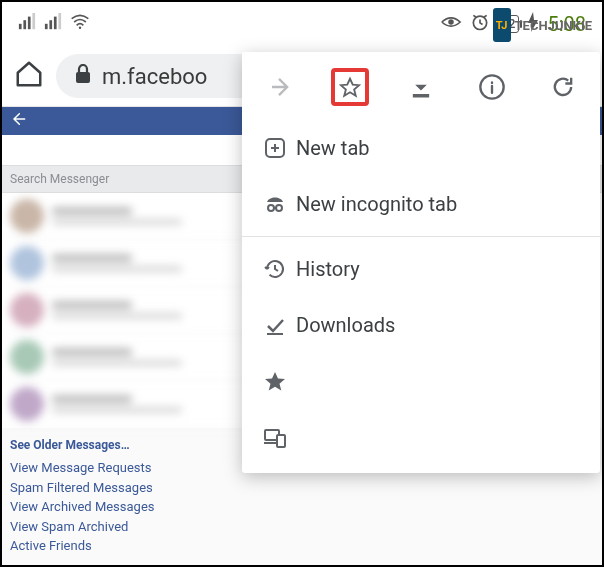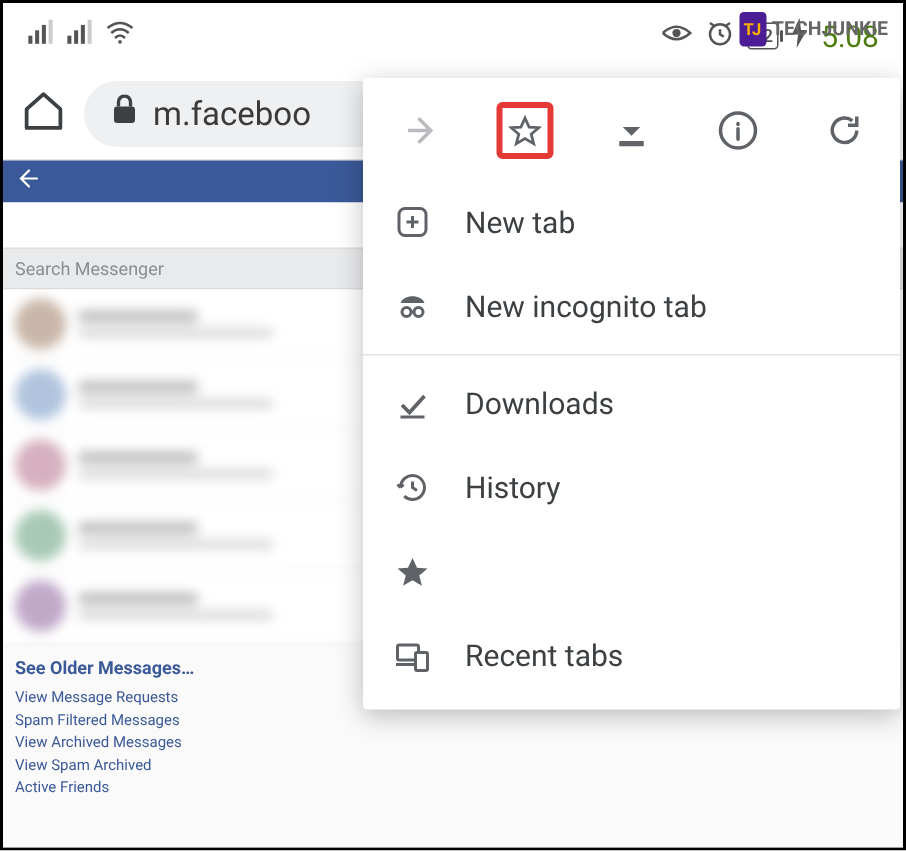--- a/index.html
+++ b/index.html
@@ -6,21 +6,21 @@
   body { background: #fff; }
   .frame {
     width: 604px; height: 567px; border: 2px solid #000; position: relative; overflow: hidden;
     background: #fff;
   }
   .watermark {
     position: absolute; top: 6px; right: 10px; font-size: 13px; font-weight: 700;
     color: #666; display: flex; align-items: center; gap: 4px; z-index: 100;
   }
   .watermark .logo {
-    display:inline-flex; width:18px; height:23px; background:#4c1d95; border-radius:3px;
+    display:inline-flex; width:18px; height:34px; background:#0c4a6e; border-radius:3px;
     align-items:center; justify-content:center; color:#ffb000; font-size:11px; font-weight:700;
   }
 
   .statusbar {
     height: 44px; display: flex; align-items: center; justify-content: space-between;
     padding: 0 16px; font-size: 18px; color: #555;
   }
   .statusbar .left, .statusbar .right { display: flex; align-items: center; gap: 8px; }
   .statusbar .time { font-size: 20px; color:#4d7c0f; }
   .battery {
@@ -56,21 +56,21 @@
   .msg-row { display:flex; align-items:center; gap:8px; padding:6px 8px; border-bottom:1px solid #eee;
     filter: blur(4px);
   }
   .avatar { width:34px; height:34px; border-radius:50%; background:#c7ccd1; }
   .avatar.c1{background:#c9b6a8;} .avatar.c2{background:#b0c4de;} .avatar.c3{background:#d6b0bf;}
   .avatar.c4{background:#a8c9b6;} .avatar.c5{background:#c0a8c9;}
   .msg-text { flex:1; }
   .msg-text .t1{height:8px;background:#bdbdbd;border-radius:3px;width:80px;margin-bottom:4px;}
   .msg-text .t2{height:6px;background:#d6d6d6;border-radius:3px;width:130px;}
   .see-older{color:#3b5998;font-weight:700;font-size:12px;padding:10px 8px 6px;}
-  .fb-links{font-size:10px;color:#3b5998;padding:0 8px 8px;line-height:1.5;}
+  .fb-links{font-size:13px;color:#3b5998;padding:0 8px 8px;line-height:1.5;}
   .fb-links div{cursor:default;}
 
   
   .menu {
     position:absolute; top:50px; right:2px; width:358px; background:#fff;
     border-radius:3px; box-shadow:0 4px 18px rgba(0,0,0,0.25); padding-bottom:8px;
     z-index:50;
   }
   .menu-iconrow {
     display:flex; align-items:center; justify-content:space-between;
@@ -78,21 +78,21 @@
   }
   .menu-iconrow .ibtn {
     width:38px; height:38px; display:flex; align-items:center; justify-content:center;
     border-radius:4px;
   }
   .ibtn svg { width:28px; height:28px; stroke:#5f6368; fill:none; stroke-width:2;}
   .ibtn.arrow svg{stroke:#b9bbbe;}
   .ibtn.dl svg{fill:#5f6368; stroke:none;}
   .highlight-red { border:4px solid #e53935; padding:4px;}
   .menu-item {
-    display:flex; align-items:center; gap:22px; padding:16px 20px; font-size:20px; color:#3c4043;
+    display:flex; align-items:center; gap:8px; padding:16px 20px; font-size:20px; color:#3c4043;
   }
   .menu-item .micon{width:26px;display:flex;justify-content:center;}
   .menu-item .micon svg{width:24px;height:24px;fill:#5f6368;}
   .menu-sep{height:1px;background:#e2e2e2;margin:4px 0;}
 </style>
 </head>
 <body>
 
 <div class="frame">
 
@@ -282,50 +282,49 @@
           </svg>
       </span>
       <span>New incognito tab</span>
     </div>
 
     <div class="menu-sep"></div>
 
     <div class="menu-item">
       <span class="micon">
         <svg viewBox="0 0 24 24">
+            <path d="M4 12a8 8 0 1 1 2.5 5.8M4 12l-2-2m2 2l2-2" fill="none" stroke="#5f6368" stroke-width="2"></path>
+            <path d="M12 8v4l3 2" fill="none" stroke="#5f6368" stroke-width="2"></path>
+          </svg>
+      </span>
+      <span>History</span>
+    </div>
+
+    <div class="menu-item">
+      <span class="micon">
+        <svg viewBox="0 0 24 24">
             <path d="M5 13l5 5L20 7" fill="none" stroke="#5f6368" stroke-width="2.5"></path>
             <rect x="4" y="20" width="16" height="2"></rect>
           </svg>
       </span>
       <span>Downloads</span>
-    </div>
-
-    <div class="menu-item">
-      <span class="micon">
-        <svg viewBox="0 0 24 24">
-            <path d="M4 12a8 8 0 1 1 2.5 5.8M4 12l-2-2m2 2l2-2" fill="none" stroke="#5f6368" stroke-width="2"></path>
-            <path d="M12 8v4l3 2" fill="none" stroke="#5f6368" stroke-width="2"></path>
-          </svg>
-      </span>
-      <span>History</span>
     </div>
 
     <div class="menu-item">
       <span class="micon">
         <svg viewBox="0 0 24 24">
             <path d="M12 3 L15 9.5 L22 10 L16.5 14.7 L18.3 21.5 L12 17.8 L5.7 21.5 L7.5 14.7 L2 10 L9 9.5 Z"></path>
           </svg>
       </span>
     </div>
 
     <div class="menu-item">
       <span class="micon">
         <svg viewBox="0 0 24 24">
             <rect x="2" y="5" width="14" height="10" rx="1" fill="none" stroke="#5f6368" stroke-width="2"></rect>
             <rect x="14" y="10" width="8" height="12" rx="1" fill="#fff" stroke="#5f6368" stroke-width="2"></rect>
             <rect x="1" y="17" width="14" height="2"></rect>
           </svg>
       </span>
-      <span>Recent tabs</span>
     </div>
   </div>
 
 </div>
 
 </body></html>

